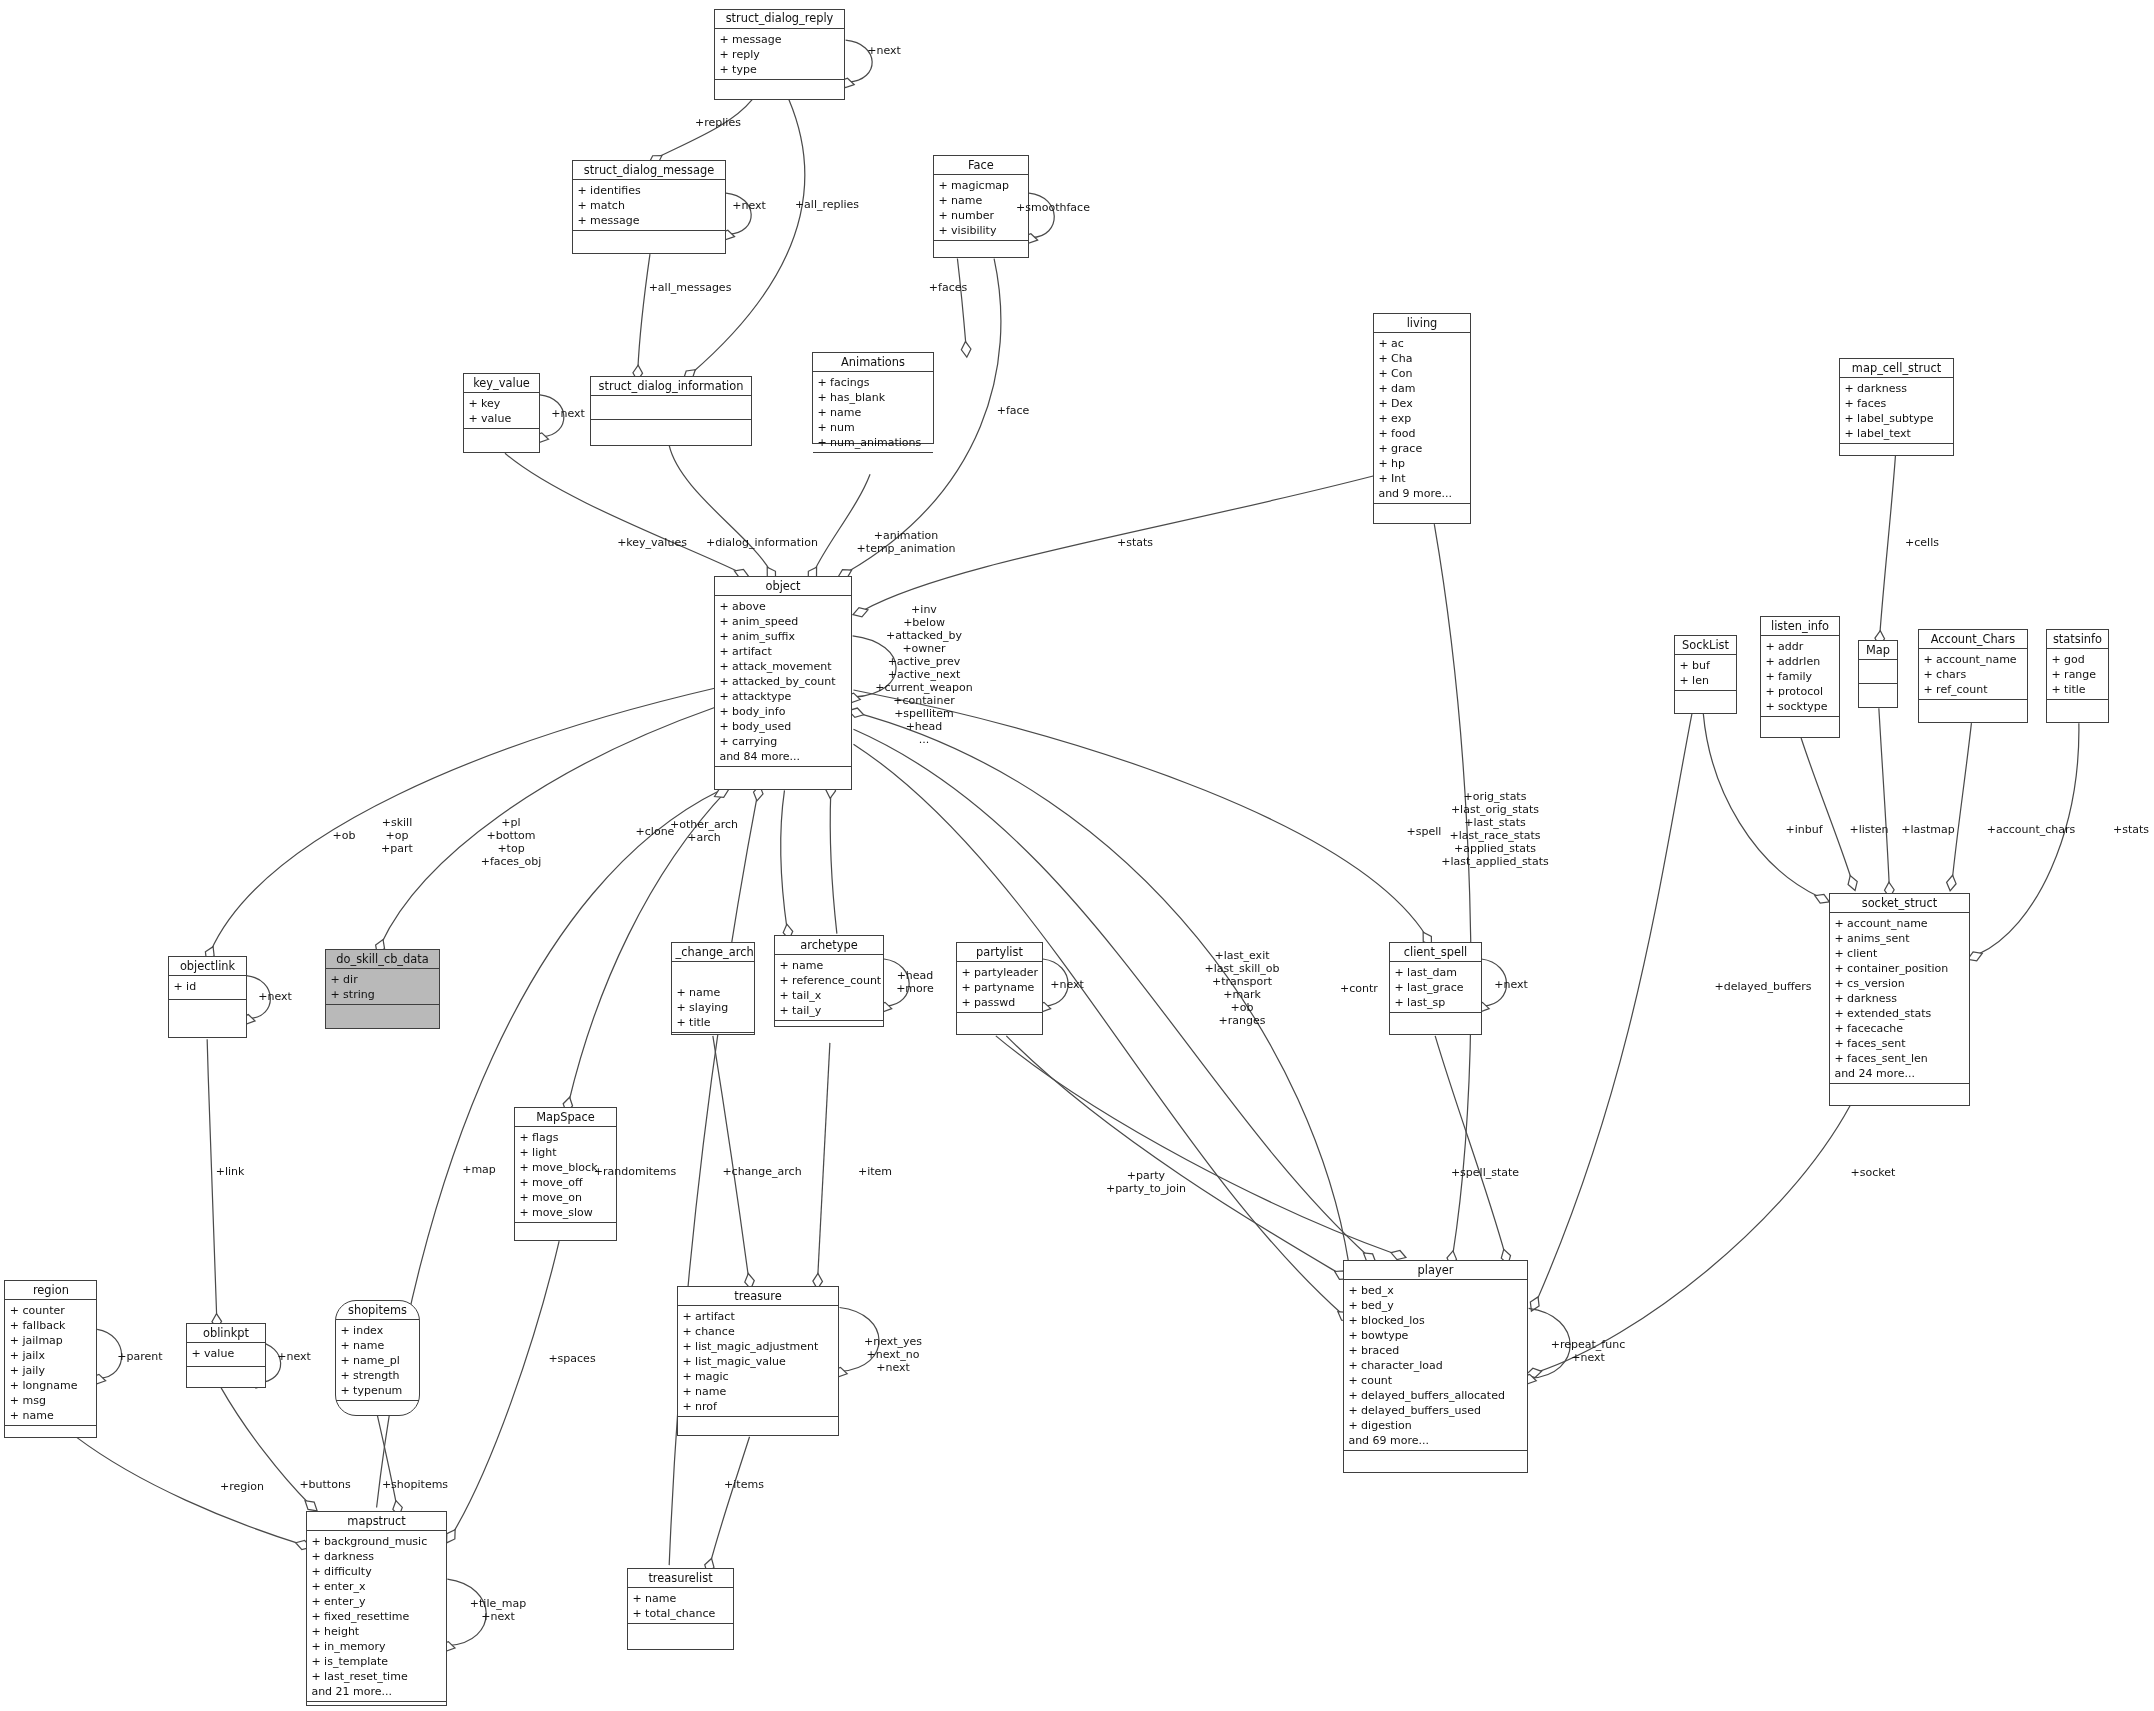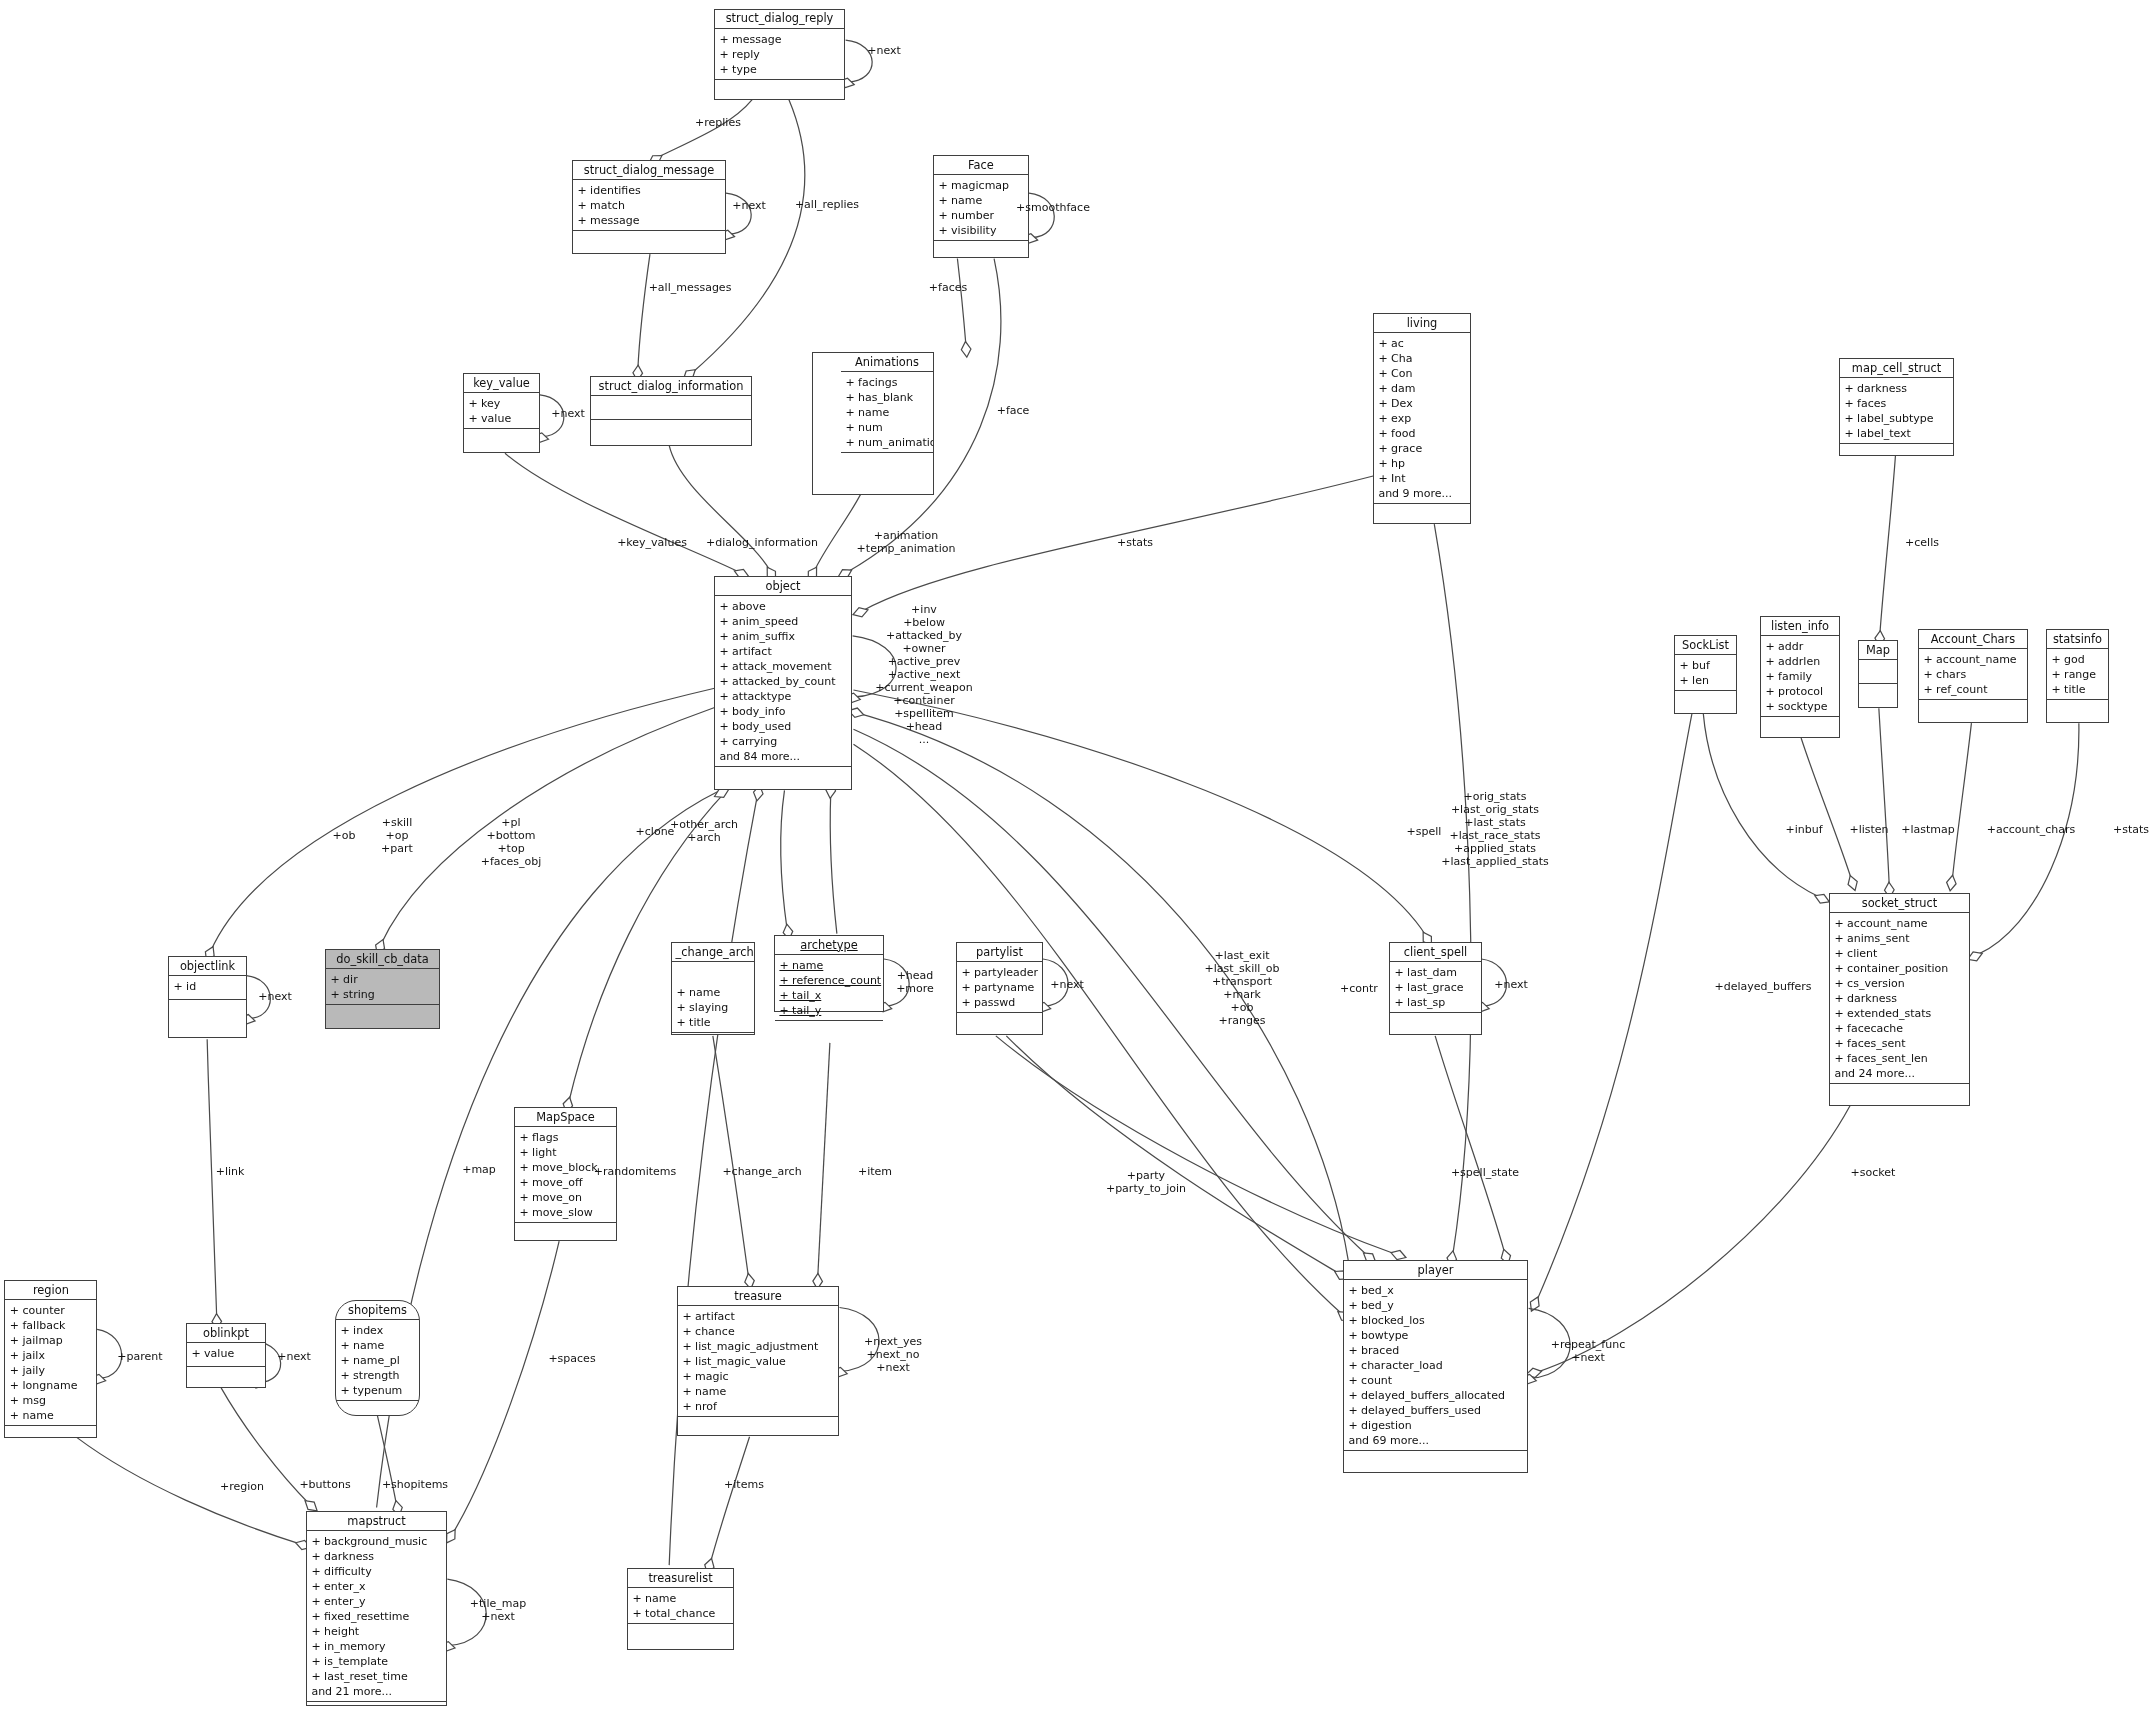--- a/index.html
+++ b/index.html
@@ -169,21 +169,21 @@
           <div>+ key</div>
           <div>+ value</div>
         </div>
         <div class="uml-bottom"></div>
       </div>
       <div class="uml-node" style="left: 590px; top: 376px; width: 162px; height: 70px;">
         <div class="uml-title">struct_dialog_information</div>
         <div class="uml-attrs"></div>
         <div class="uml-bottom"></div>
       </div>
-      <div class="uml-node" style="left: 812px; top: 352px; width: 122px; height: 143px; padding-left: 28px;">
+      <div class="uml-node" style="left: 812px; top: 352px; width: 122px; height: 92px;">
         <div class="uml-title">Animations</div>
         <div class="uml-attrs">
           <div>+ facings</div>
           <div>+ has_blank</div>
           <div>+ name</div>
           <div>+ num</div>
           <div>+ num_animations</div>
         </div>
         <div class="uml-bottom"></div>
       </div>
@@ -290,21 +290,21 @@
       </div>
       <div class="uml-node" style="left: 671px; top: 942px; width: 84px; height: 93px; gap: 20px;">
         <div class="uml-title">_change_arch</div>
         <div class="uml-attrs">
           <div>+ name</div>
           <div>+ slaying</div>
           <div>+ title</div>
         </div>
         <div class="uml-bottom"></div>
       </div>
-      <div class="uml-node" style="left: 774px; top: 935px; width: 110px; height: 77px; text-decoration: underline;">
+      <div class="uml-node" style="left: 774px; top: 935px; width: 110px; height: 92px;">
         <div class="uml-title">archetype</div>
         <div class="uml-attrs">
           <div>+ name</div>
           <div>+ reference_count</div>
           <div>+ tail_x</div>
           <div>+ tail_y</div>
         </div>
         <div class="uml-bottom"></div>
       </div>
       <div class="uml-node" style="left: 956px; top: 942px; width: 87px; height: 93px;">

